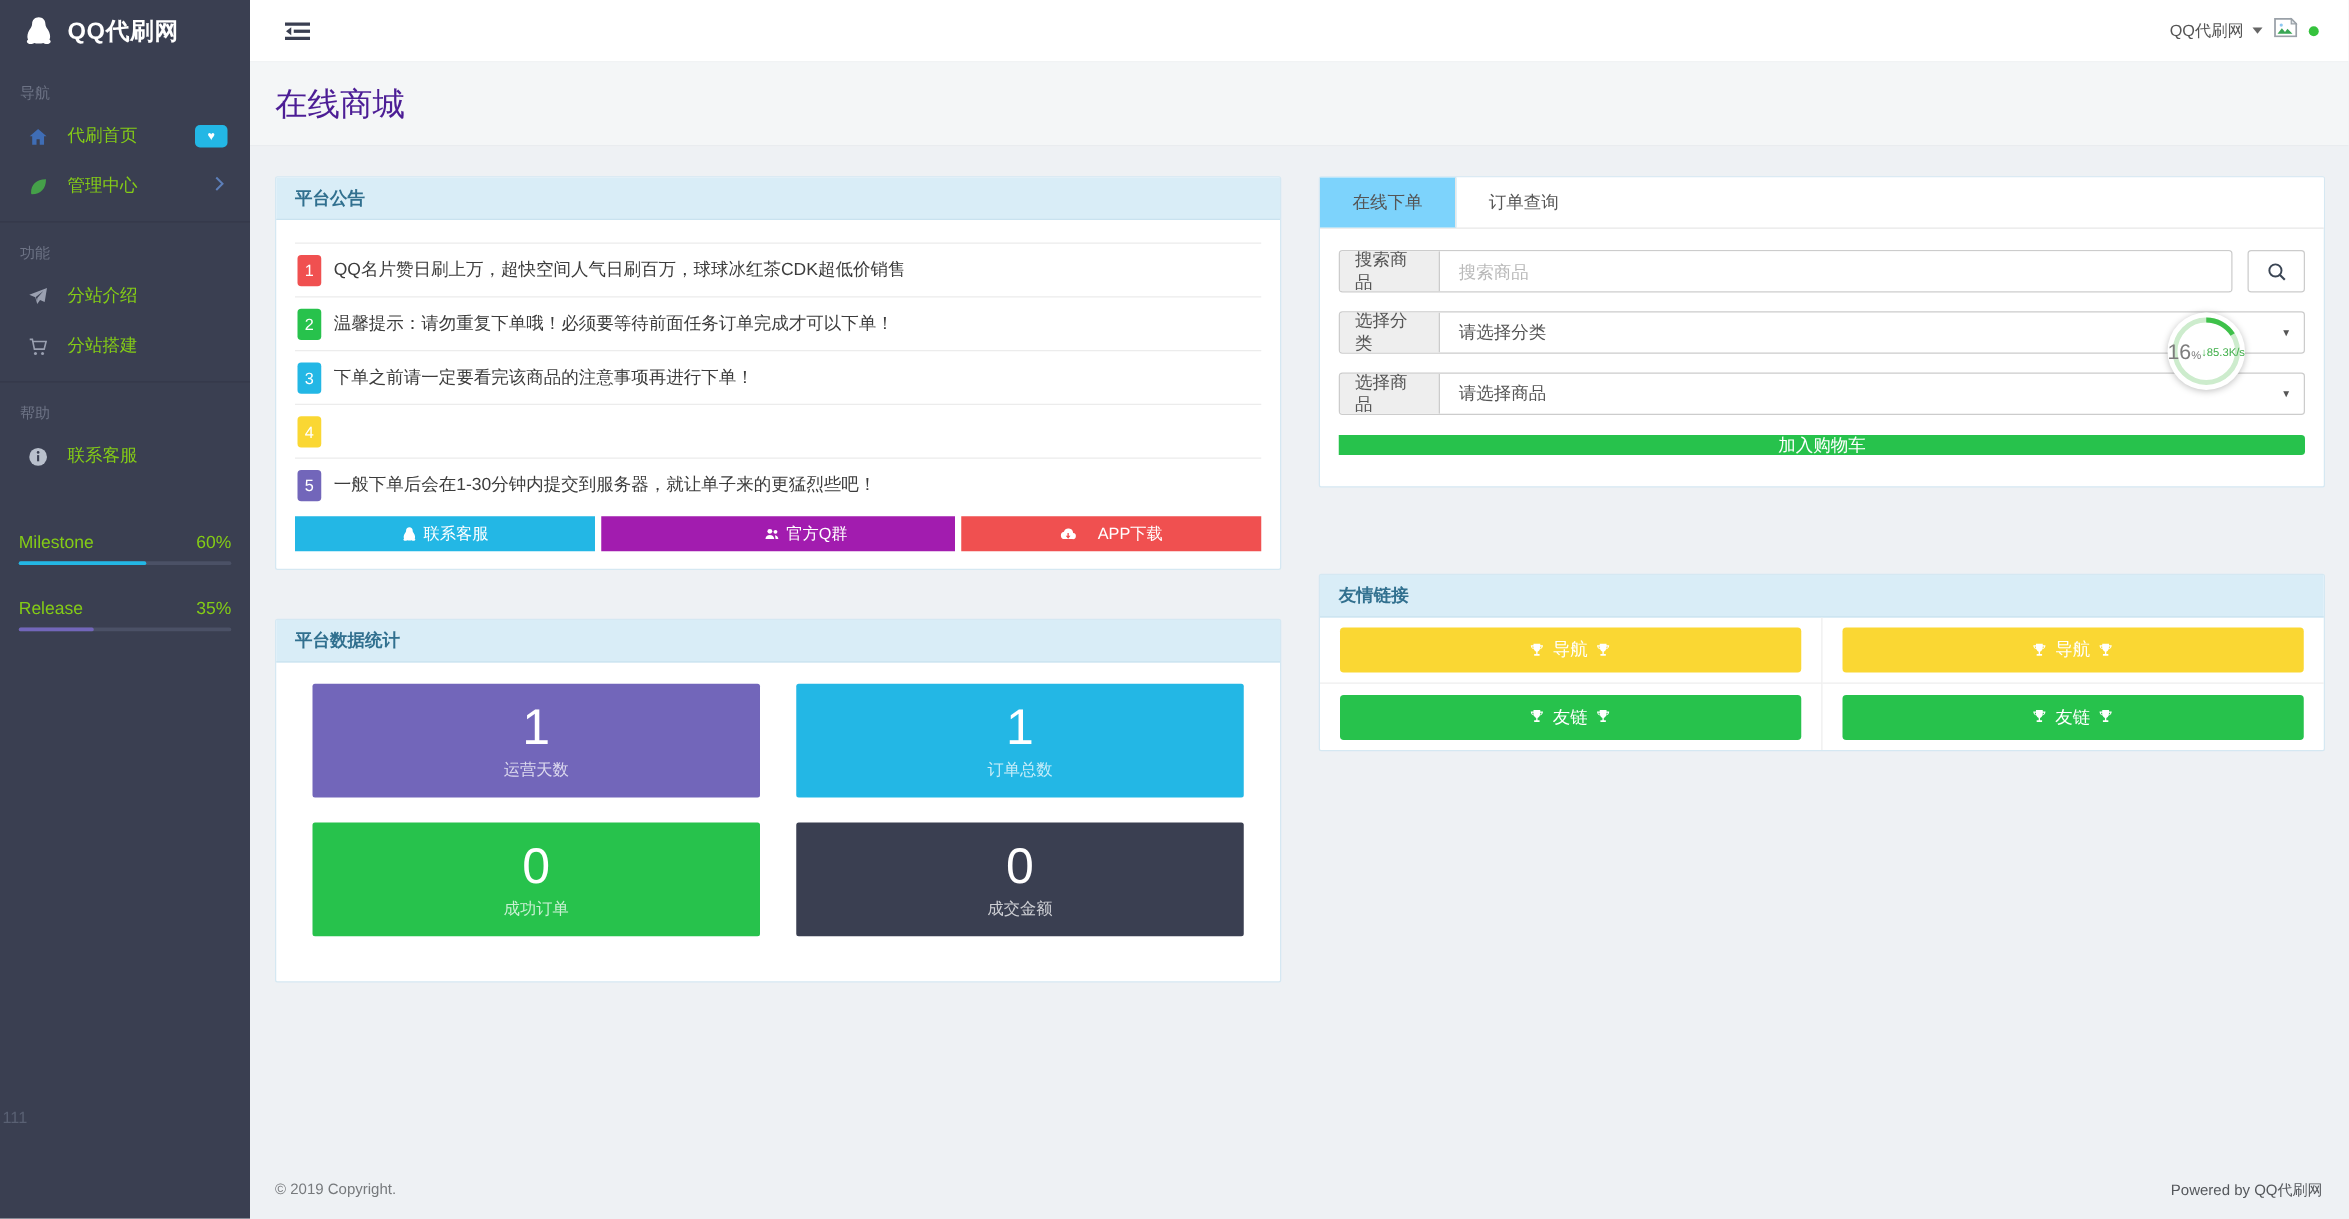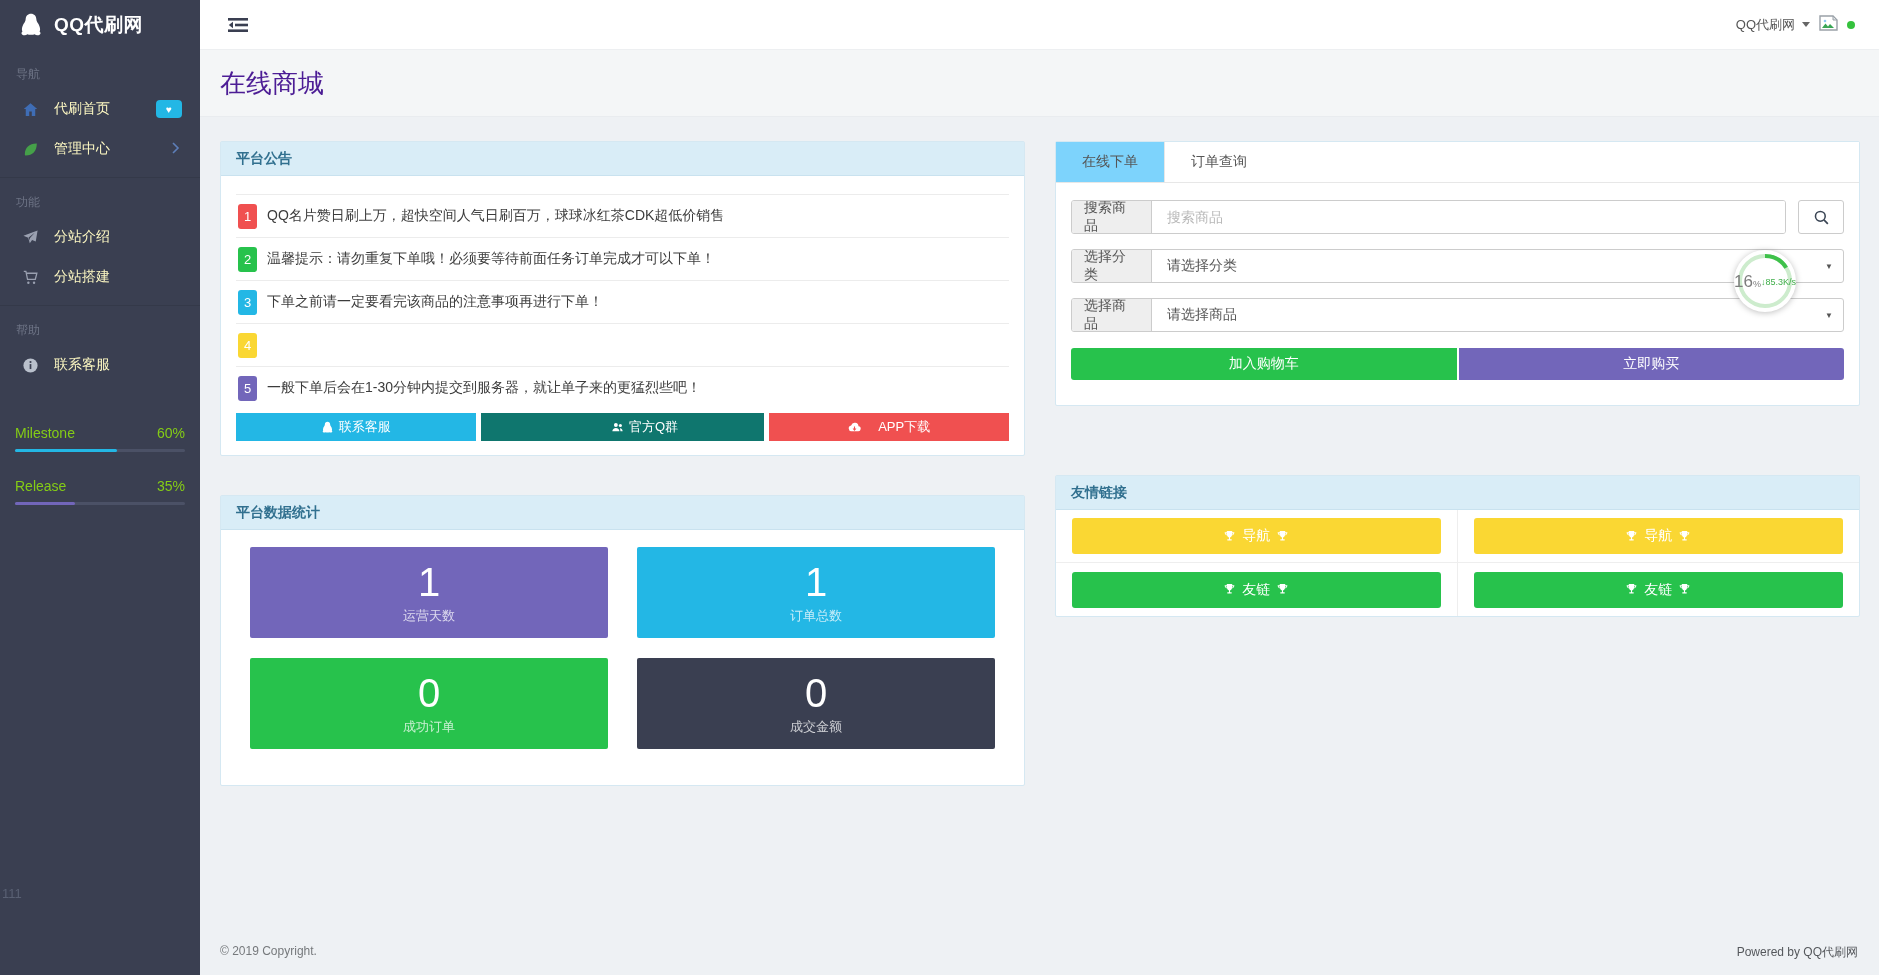--- a/index.html
+++ b/index.html
@@ -14,21 +14,21 @@
   
   .sidebar { position:absolute; left:0; top:0; bottom:0; width:200px; background:#3a3f51; color:#c1c5cf; z-index:5; }
   .logo { height:50px; display:flex; align-items:center; padding-left:18px; gap:10px; cursor:pointer; }
   .logo svg { width:26px; height:26px; }
   .logo-text { color:#fff; font-size:19px; font-weight:bold; letter-spacing:.5px; }
   .side-section { padding-top:8px; }
   .side-section + .side-section { border-top:1px solid #343949; margin-top:8px; }
   .side-label { font-size:12px; color:#6d7385; padding:8px 0 6px 16px; }
   .side-item { height:40px; display:flex; align-items:center; padding:0 20px; cursor:pointer; position:relative; }
   .side-icon { width:20px; height:20px; display:flex; align-items:center; justify-content:center; flex:0 0 20px; }
-  .side-item-label { margin-left:14px; font-size:14px; color:#fef9c3; }
+  .side-item-label { margin-left:14px; font-size:14px; color:#84cc16; }
   .side-badge { position:absolute; right:18px; top:50%; transform:translateY(-50%);
     background:#23b7e5; color:#fff; width:26px; height:18px; border-radius:4px;
     font-size:10px; display:flex; align-items:center; justify-content:center; }
   .side-chevron { position:absolute; right:20px; top:50%; transform:translateY(-50%); }
   .side-progress { margin-top:40px; padding:0 15px; }
   .prog-block { margin-bottom:26px; }
   .prog-head { display:flex; justify-content:space-between; font-size:14px; color:#84cc16; margin-bottom:8px; }
   .prog-track { height:3px; background:#4b5166; border-radius:2px; position:relative; }
   .prog-fill { position:absolute; left:0; top:0; bottom:0; border-radius:2px; }
   .side-footnote { position:absolute; left:2px; top:886px; font-size:13px; color:#596073; }
@@ -76,21 +76,21 @@
   .igroup { display:flex; flex:1; border:1px solid #ccc; border-radius:3px; overflow:hidden; background:#fff; position:relative; }
   .addon { background:#eee; border-right:1px solid #ccc; font-size:14px; color:#555;
     display:flex; align-items:center; padding:0 12px; width:80px; justify-content:center; flex:0 0 80px; }
   .igroup input { border:none; outline:none; flex:1; padding:0 15px; font-size:14px; color:#555; }
   .igroup input::placeholder { color:#b9b9b9; }
   .sel-value { flex:1; display:flex; align-items:center; padding:0 15px; font-size:14px; color:#555; cursor:pointer; }
   .sel-caret { position:absolute; right:10px; top:50%; transform:translateY(-50%); font-size:8px; color:#555; }
   .search-btn { width:46px; height:34px; margin-left:12px; border:1px solid #ccc; border-radius:3px; background:#fff;
     display:flex; align-items:center; justify-content:center; cursor:pointer; }
   .shop-btns { display:flex; gap:2px; margin-top:16px; }
-  .shop-btn { flex:1; height:32px; border:none; color:#fff; font-size:14px; cursor:pointer; }
+  .shop-btn { flex:1; height:16px; border:none; color:#fff; font-size:14px; cursor:pointer; }
   .shop-btn:first-child { border-radius:3px 0 0 3px; }
   .shop-btn:last-child { border-radius:0 3px 3px 0; }
 
   
   .stats-body { padding:17px 29px 36px; display:grid; grid-template-columns:1fr 1fr; gap:20px 29px; }
   .stat-card { height:91px; border-radius:2px; color:#fff; display:flex; flex-direction:column; align-items:center; justify-content:center; }
   .stat-value { font-size:40px; font-weight:300; line-height:1.1; }
   .stat-label { font-size:13px; color:rgba(255,255,255,.75); margin-top:3px; }
 
   
@@ -272,21 +272,21 @@
               <span class="ann-badge" style="background: rgb(114, 102, 186);">5</span>
               <span class="ann-text">一般下单后会在1-30分钟内提交到服务器，就让单子来的更猛烈些吧！</span>
             </div>
             <div class="ann-btns">
               <button class="ann-btn" style="background: rgb(35, 183, 229);">
                 <svg viewBox="0 0 24 24">
                     <path fill="#fff" d="M12 1.6c-2.9 0-4.9 2.1-4.9 4.9 0 1-.3 2-.9 2.9C4.5 11.7 3.6 13.9 3.6 16c0 .8.2 1.5.5 2-.5.4-.9.9-.9 1.5 0 1.1 1.3 1.9 2.9 1.9 1 0 1.9-.3 2.5-.8.8.3 2.1.5 3.4.5s2.6-.2 3.4-.5c.6.5 1.5.8 2.5.8 1.6 0 2.9-.8 2.9-1.9 0-.6-.4-1.1-.9-1.5.3-.5.5-1.2.5-2 0-2.1-.9-4.3-2.6-6.6-.6-.9-.9-1.9-.9-2.9 0-2.8-2-4.9-4.9-4.9z"></path>
                   </svg>
                 <span>联系客服</span>
               </button>
-              <button class="ann-btn" style="background: #0f766e; padding-left: 44px;">
+              <button class="ann-btn" style="background: #a21caf; padding-left: 44px;">
                 <svg viewBox="0 0 24 24">
                     <circle cx="9" cy="7.5" r="3.6" fill="#fff"></circle>
                     <path d="M2.5 19c0-3.6 2.9-6 6.5-6s6.5 2.4 6.5 6z" fill="#fff"></path>
                     <circle cx="17.3" cy="8.3" r="2.9" fill="#fff"></circle>
                     <path d="M16.6 13.2c2.9.4 4.9 2.5 4.9 5.8h-4z" fill="#fff"></path>
                   </svg>
                 <span>官方Q群</span>
               </button>
               <button class="ann-btn" style="background: rgb(240, 80, 80); gap: 17px;">
                 <svg viewBox="0 0 24 24">
@@ -351,21 +351,20 @@
             </div>
             <div class="form-row">
               <div class="igroup">
                 <span class="addon">选择商品</span>
                 <span class="sel-value">请选择商品</span>
                 <span class="sel-caret">▼</span>
               </div>
             </div>
             <div class="shop-btns">
               <button class="shop-btn" style="background: rgb(39, 194, 76);">加入购物车</button>
-              <button class="shop-btn" style="background: rgb(114, 102, 186);">立即购买</button>
             </div>
           </div>
         </div>
 
         <div class="panel">
           <div class="panel-head">友情链接</div>
           <div class="links-grid">
             <div class="link-cell">
               <button class="link-btn" style="background: rgb(250, 215, 51);">
                 <svg viewBox="0 0 24 24">

